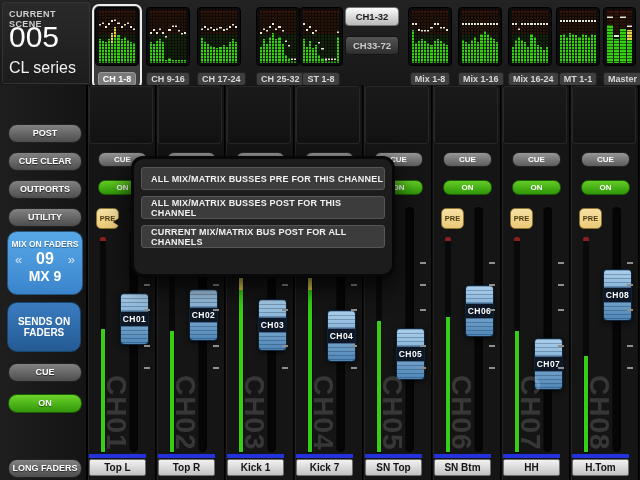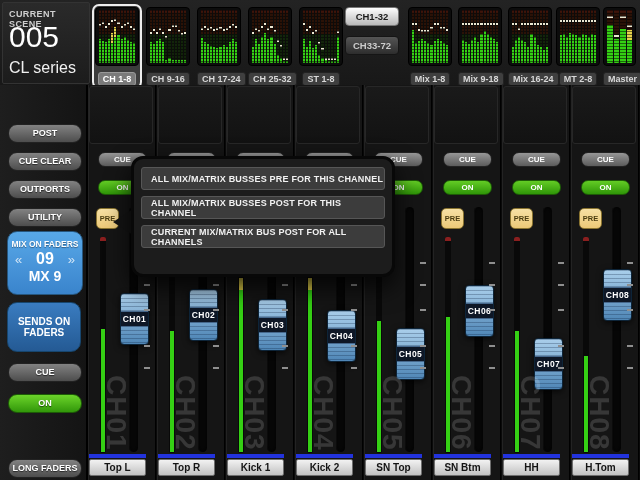--- a/index.html
+++ b/index.html
@@ -300,21 +300,21 @@
               <i class="stripes"></i>
             </div>
             <div class="bar">
               <i class="fill" style="height:40%"></i>
               <i class="peak" style="bottom:66%"></i>
               <i class="stripes"></i>
             </div>
           </div>
           <div class="mtab"><span>CH 17-24</span></div>
         </div>
-        <div class="mblock" style="left: 245px; width: 44px;">
+        <div class="mblock" style="left: 253px; width: 44px;">
           <div class="mmeter">
             <div class="bar">
               <i class="fill" style="height:30%"></i>
               <i class="peak" style="bottom:55.00000000000001%"></i>
               <i class="stripes"></i>
             </div>
             <div class="bar">
               <i class="fill" style="height:45%"></i>
               <i class="peak" style="bottom:62%"></i>
               <i class="stripes"></i>
@@ -558,21 +558,21 @@
               <i class="fill" style="height:45%"></i>
               <i class="peak" style="bottom:72%"></i>
               <i class="stripes"></i>
             </div>
             <div class="bar">
               <i class="fill" style="height:40%"></i>
               <i class="peak" style="bottom:72%"></i>
               <i class="stripes"></i>
             </div>
           </div>
-          <div class="mtab"><span>Mix 9-18</span></div>
+          <div class="mtab"><span>Mix 1-16</span></div>
         </div>
         <div class="mblock" style="left: 505px; width: 44px;">
           <div class="mmeter">
             <div class="bar">
               <i class="fill" style="height:30%"></i>
               <i class="peak" style="bottom:72%"></i>
               <i class="stripes"></i>
             </div>
             <div class="bar">
               <i class="fill" style="height:44%"></i>
@@ -688,21 +688,21 @@
               <i class="fill" style="height:54%"></i>
               <i class="peak" style="bottom:78%"></i>
               <i class="stripes"></i>
             </div>
             <div class="bar">
               <i class="fill" style="height:52%"></i>
               <i class="peak" style="bottom:78%"></i>
               <i class="stripes"></i>
             </div>
           </div>
-          <div class="mtab"><span>MT 2-8</span></div>
+          <div class="mtab"><span>MT 1-1</span></div>
         </div>
         <div class="mblock" style="left: 600px; width: 33px;">
           <div class="mmeter">
             <div class="bar">
               <i class="fill" style="height:72%"></i>
               <i class="peak" style="bottom:85%"></i>
               <i class="stripes"></i>
             </div>
             <div class="bar">
               <i class="fill" style="height:45%"></i>
@@ -827,21 +827,21 @@
       <i class="clip"></i>
       <i class="y" style="bottom: 163px; height: 12px;"></i>
       <i class="g" style="height: 162px;"></i>
     </div>
     <div class="strack"></div>
     <div class="scap" style="top: 225px;">
       <div class="lbl">CH04</div>
     </div>
     <div class="wm">CH04</div>
     <div class="bluebar"></div>
-    <div class="plate">Kick 2</div>
+    <div class="plate">Kick 7</div>
   <i class="tick" style="top: 177px;"></i>
         <i class="tick" style="top: 199px;"></i>
         <i class="tick" style="top: 224px;"></i>
         <i class="tick" style="top: 260px;"></i>
         <i class="tick" style="top: 282px;"></i>
       </div>
       <div class="strip" style="left: 276px;">
     <div class="stop"></div>
     <div class="scue">CUE</div>
     <div class="son">ON</div>

